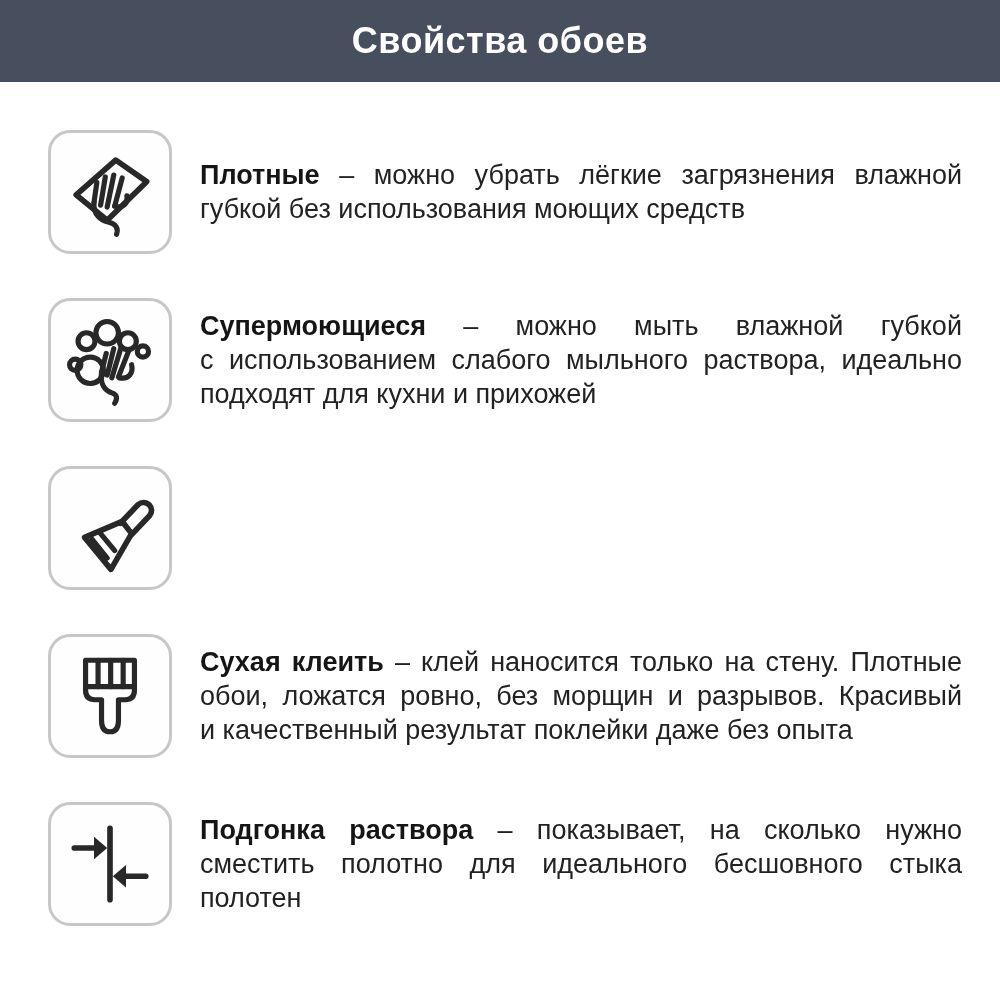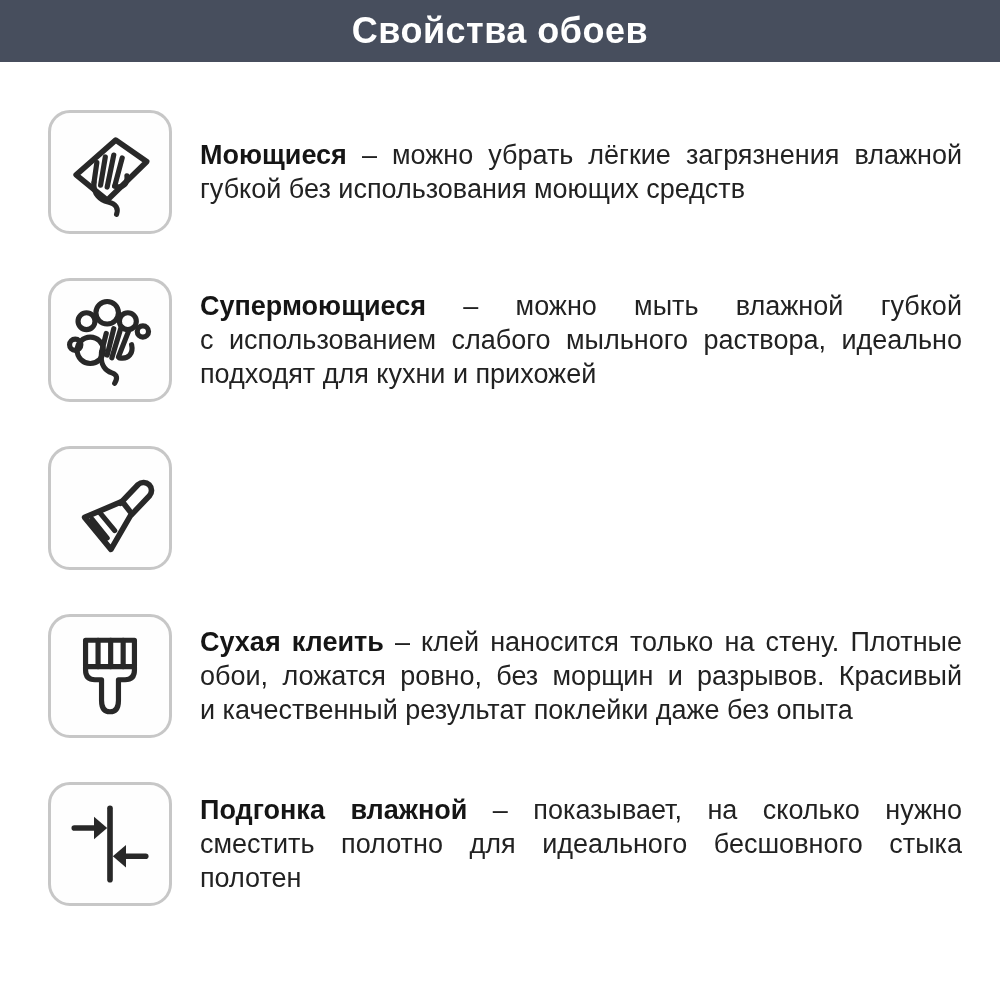--- a/index.html
+++ b/index.html
@@ -3,21 +3,21 @@
 <meta charset="utf-8">
 <style>
   html, body { margin: 0; padding: 0; }
   body {
     width: 1000px; height: 1000px;
     background: #ffffff;
     font-family: "Liberation Sans", sans-serif;
     overflow: hidden;
   }
   .header {
-    height: 62px;
+    height: 82px;
     background: #474e5d;
     display: flex; align-items: center; justify-content: center;
   }
   .header-title {
     color: #ffffff;
     font-size: 36px;
     font-weight: bold;
     letter-spacing: 0.5px;
     margin: 0;
   }
@@ -73,21 +73,21 @@
       <svg viewBox="0 0 100 100">
         <path class="icon-stroke" d="M14,53 L56,16 L89,39 L47,80 Z"></path>
         <path class="icon-stroke thin" d="M36,40 L33,61"></path>
         <path class="icon-stroke thin" d="M45,34 L40,64"></path>
         <path class="icon-stroke thin" d="M54,32 L47,66"></path>
         <path class="icon-stroke thin" d="M63,35 L55,65"></path>
         <path class="icon-stroke thin" d="M33,61 C32,74 40,80 48,82 C57,84 59,89 57,95"></path>
         <path class="icon-stroke thin" d="M55,65 C64,68 69,62 68,54"></path>
       </svg>
     </div>
-    <p class="prop-text"><span class="term">Моющиеся</span> <span class="sep">–</span> <span>можно убрать лёгкие загрязнения влажной губкой без использования моющих средств</span></p>
+    <p class="prop-text"><span class="term">Плотные</span> <span class="sep">–</span> <span>можно убрать лёгкие загрязнения влажной губкой без использования моющих средств</span></p>
   </div>
 
   <div class="row">
     <div class="icon-box">
       <svg viewBox="0 0 100 100">
         <circle class="icon-stroke thin" cx="47" cy="21" r="12"></circle>
         <circle class="icon-stroke thin" cx="25" cy="30" r="9"></circle>
         <circle class="icon-stroke thin" cx="69" cy="30" r="9"></circle>
         <circle class="icon-stroke thin" cx="85" cy="41" r="6"></circle>
         <circle class="icon-stroke thin" cx="29" cy="61" r="14"></circle>
@@ -130,16 +130,16 @@
   <div class="row">
     <div class="icon-box">
       <svg viewBox="0 0 100 100">
         <path class="icon-stroke" d="M50,12 V88"></path>
         <path class="icon-stroke" d="M12,33 H33"></path>
         <polygon class="icon-fill" points="33,21 33,45 47,33"></polygon>
         <path class="icon-stroke" d="M88,63 H67"></path>
         <polygon class="icon-fill" points="67,51 67,75 53,63"></polygon>
       </svg>
     </div>
-    <p class="prop-text"><span class="term">Подгонка влажной</span> <span class="sep">–</span> <span>показывает, на сколько нужно сместить полотно для идеального бесшовного стыка полотен</span></p>
+    <p class="prop-text"><span class="term">Подгонка раствора</span> <span class="sep">–</span> <span>показывает, на сколько нужно сместить полотно для идеального бесшовного стыка полотен</span></p>
   </div>
 
 </div>
 
 </body></html>

